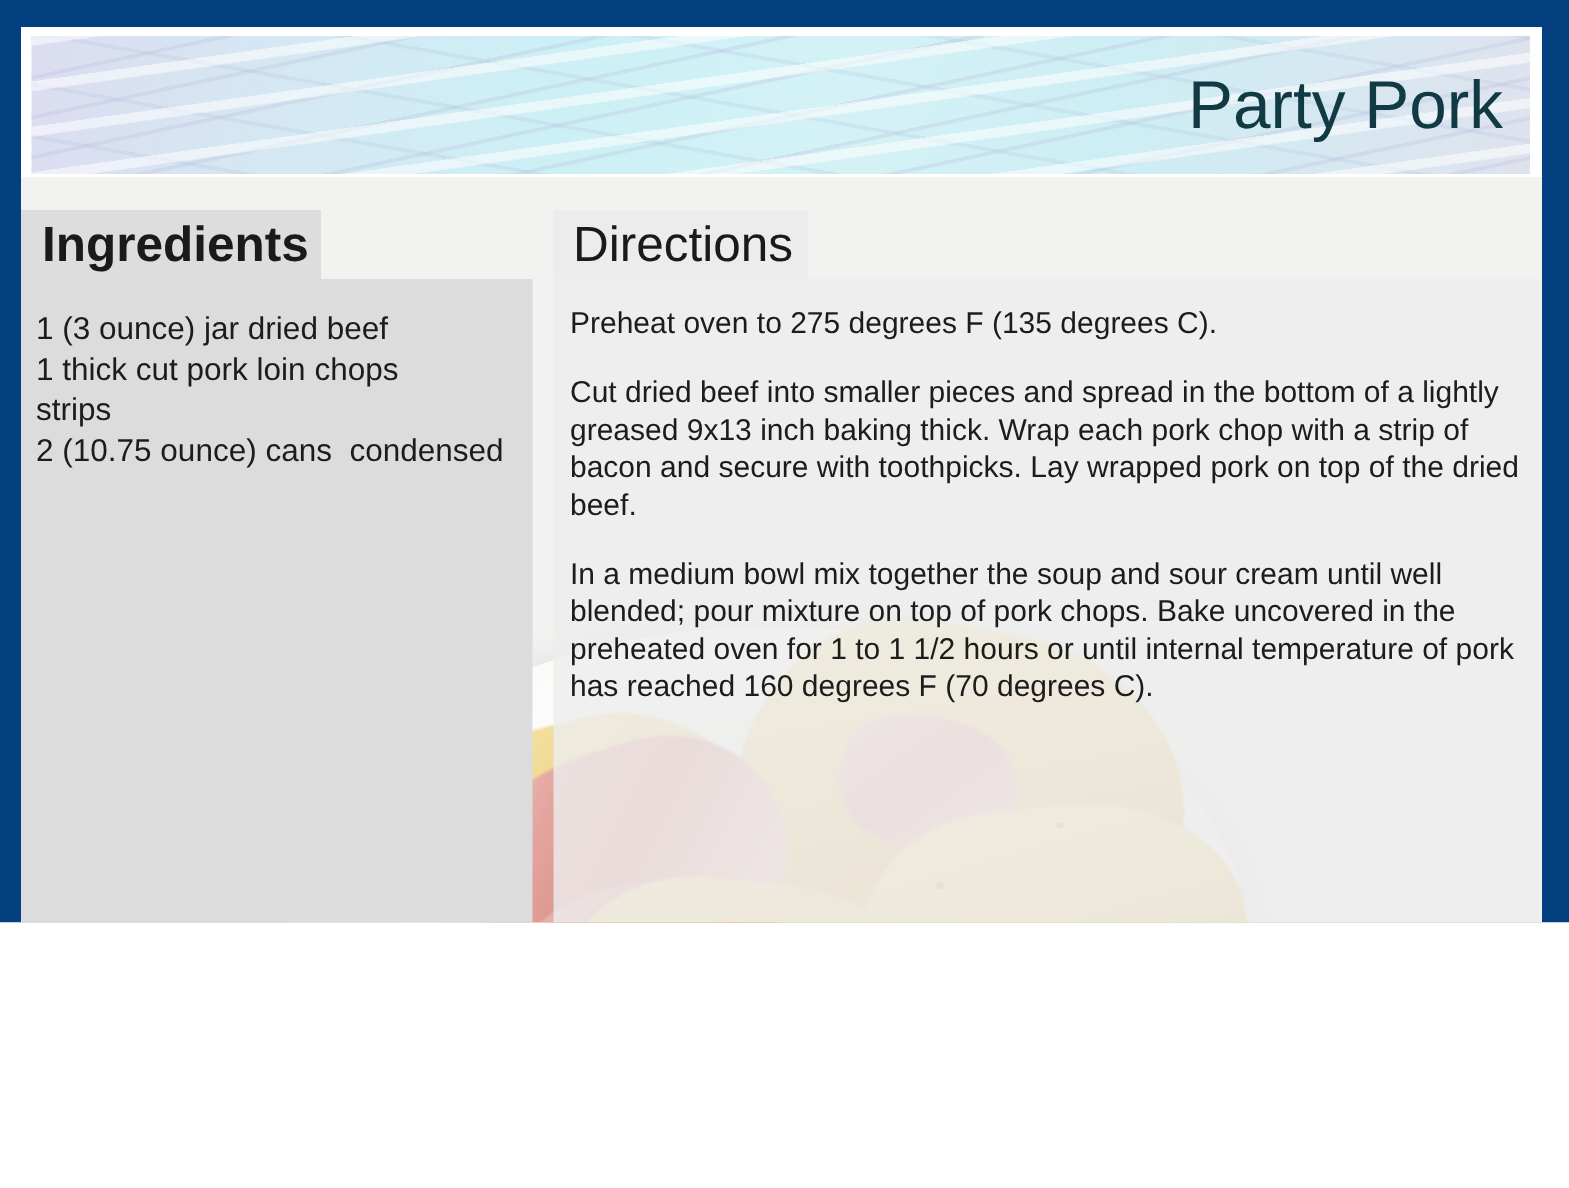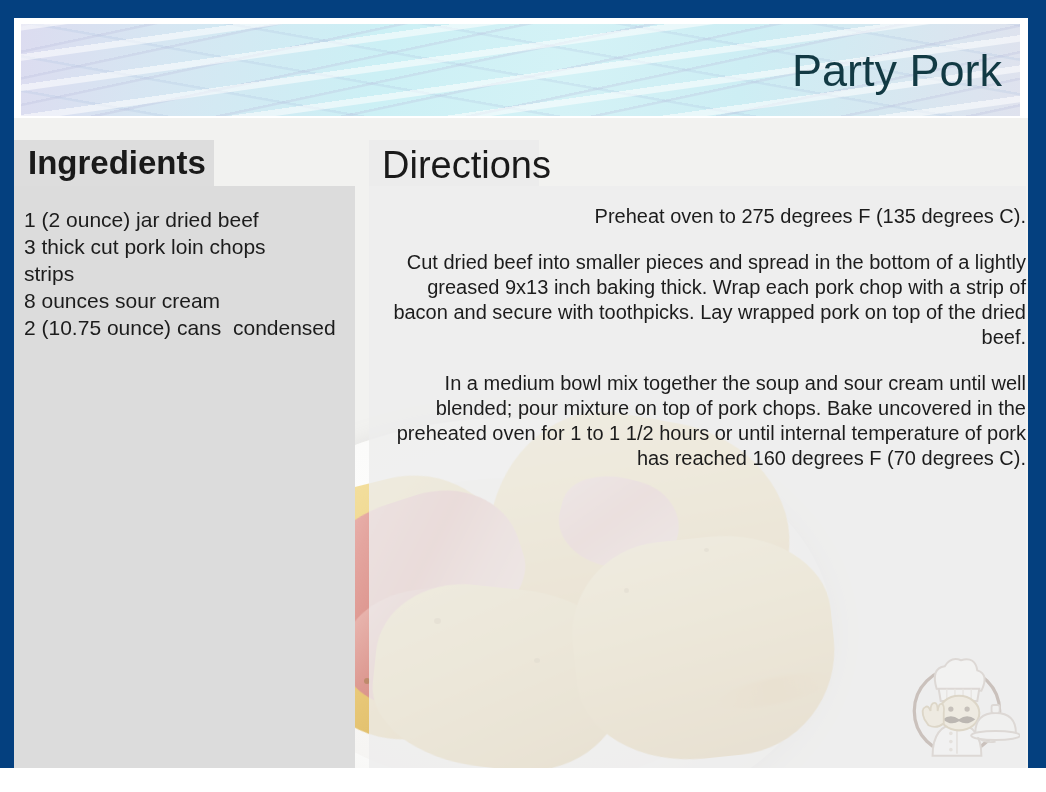--- a/index.html
+++ b/index.html
@@ -7,21 +7,21 @@
     padding: 0;
     background: #ffffff;
   }
   body {
     font-family: "Liberation Sans", sans-serif;
   }
 
   .card {
     position: relative;
     width: 1046px;
-    height: 768px;
+    height: 615px;
     background: #04407f;
     box-sizing: border-box;
     overflow: hidden;
   }
 
   
   .sheet {
     position: absolute;
     left: 14px;
     top: 18px;
@@ -205,21 +205,21 @@
     left: 355px;
     top: 122px;
     width: 170px;
     height: 46px;
     background: #ececec;
   }
   .directions-heading {
     position: absolute;
     left: 368px;
     top: 128px;
-    font-size: 38px;
+    font-size: 33px;
     line-height: 1;
     color: #1a1a1a;
     z-index: 3;
   }
   .directions-panel {
     position: absolute;
     left: 355px;
     top: 168px;
     width: 657px;
     height: 588px;
@@ -227,21 +227,20 @@
   }
   .directions-body {
     position: absolute;
     left: 366px;
     top: 186px;
     width: 646px;
     font-size: 20px;
     line-height: 25px;
     color: #1c1c1c;
     z-index: 3;
-    text-align: right;
   }
   .directions-body p {
     margin: 0 0 21px 0;
   }
 
   
   .chef-logo {
     position: absolute;
     right: 8px;
     bottom: 6px;
@@ -276,24 +275,23 @@
     </div>
 
     <div class="banner">
       <div class="banner-title">Party Pork</div>
     </div>
 
     <div class="ingredients-panel"></div>
     <div class="ingredients-tab"></div>
     <div class="ingredients-heading">Ingredients</div>
     <div class="ingredients-list">
-        <div class="ing-line">1 (2 ounce) jar dried beef</div>
-        <div class="ing-line">3 thick cut pork loin chops</div>
+        <div class="ing-line">1 (3 ounce) jar dried beef</div>
+        <div class="ing-line">1 thick cut pork loin chops</div>
         <div class="ing-line">strips</div>
-        <div class="ing-line">8 ounces sour cream</div>
         <div class="ing-line">2 (10.75 ounce) cans  condensed</div>
       </div>
 
     <div class="directions-panel"></div>
     <div class="directions-tab"></div>
     <div class="directions-heading">Directions</div>
     <div class="directions-body">
         <p>Preheat oven to 275 degrees F (135 degrees C).</p>
         <p>Cut dried beef into smaller pieces and spread in the bottom of a lightly greased 9x13 inch baking thick. Wrap each pork chop with a strip of bacon and secure with toothpicks. Lay wrapped pork on top of the dried beef.</p>
         <p>In a medium bowl mix together the soup and sour cream until well blended; pour mixture on top of pork chops. Bake uncovered in the preheated oven for 1 to 1 1/2 hours or until internal temperature of pork has reached 160 degrees F (70 degrees C).</p>

